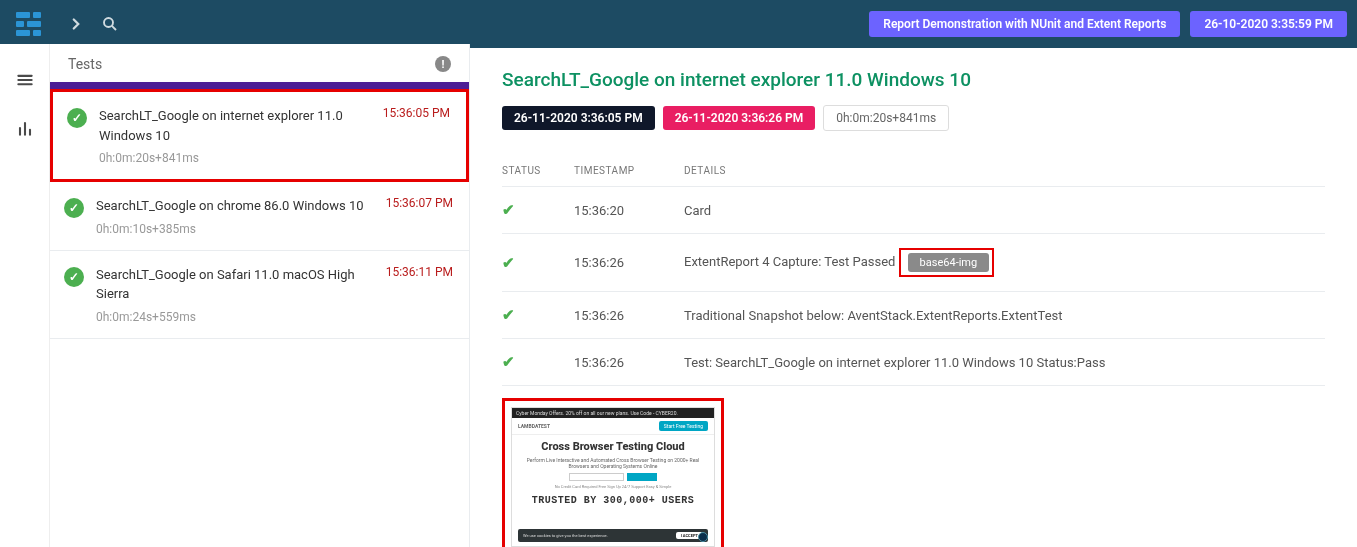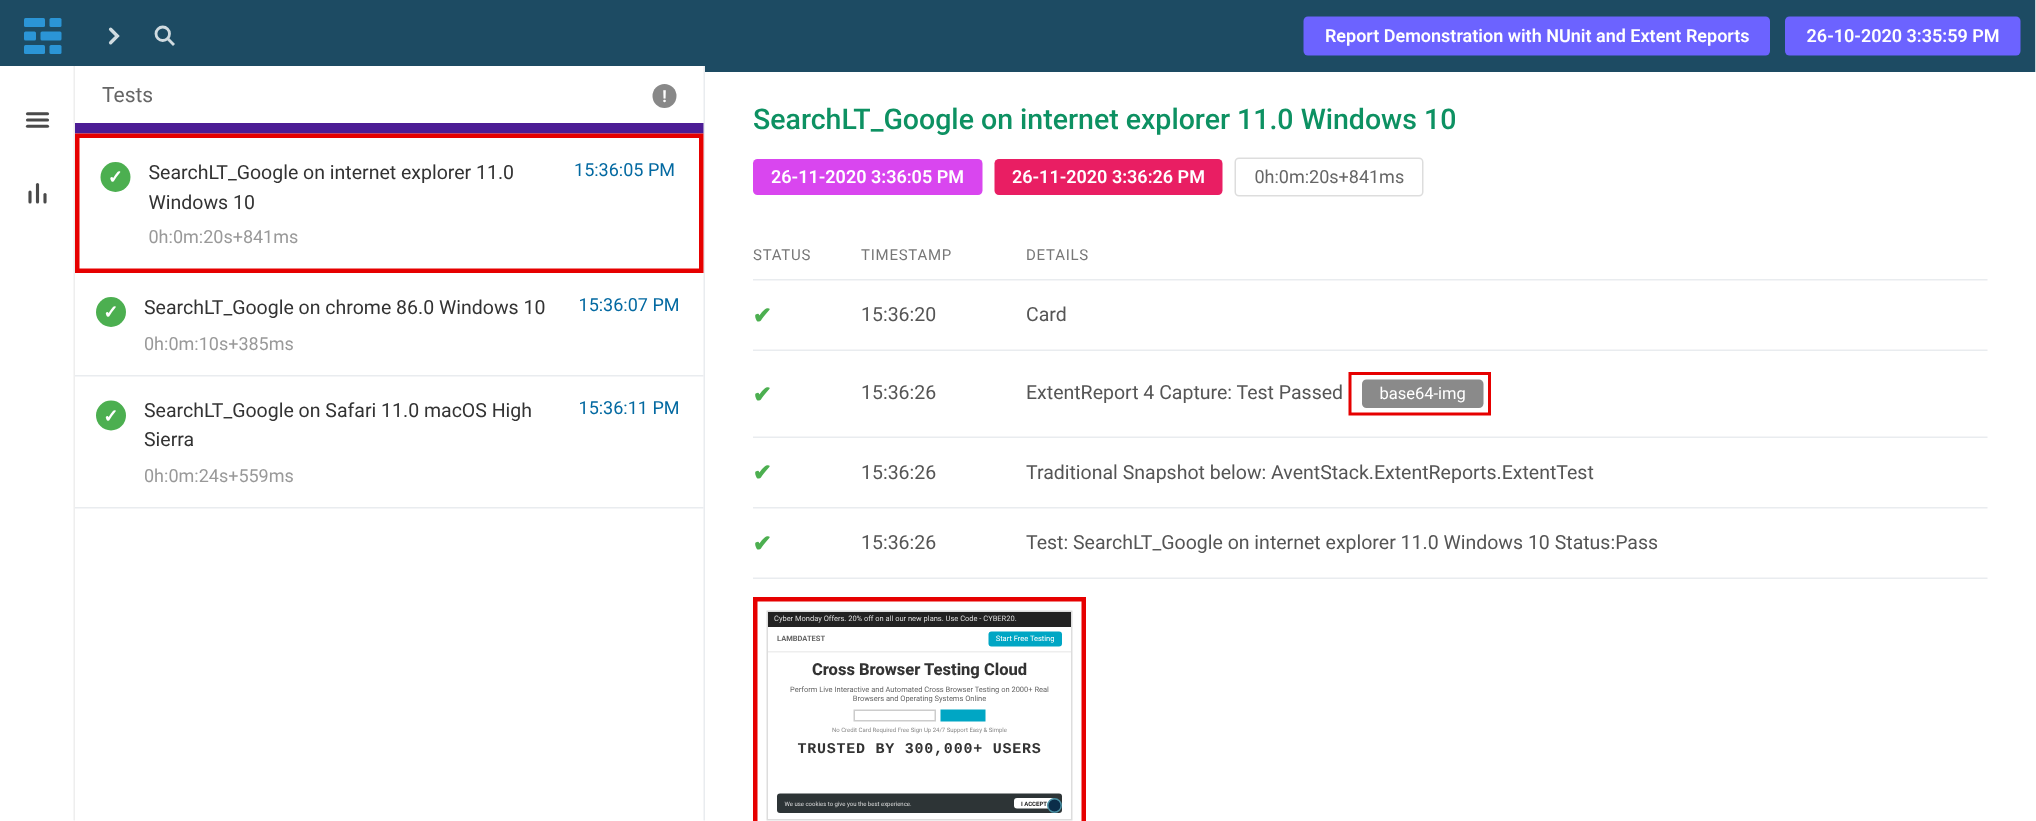--- a/index.html
+++ b/index.html
@@ -27,28 +27,28 @@
   .tests-title { color: #666; font-size: 14px; }
   .tests-header-spacer { flex: 1; }
   .info-circle { background: #888; color: #fff; width: 16px; height: 16px; border-radius: 50%; display: flex; align-items: center; justify-content: center; font-size: 11px; font-weight: bold; }
 
   .test-item { padding: 14px 16px 14px 14px; display: flex; align-items: flex-start; border-bottom: 1px solid #e9ecef; cursor: pointer; }
   .test-item.selected { border: 3px solid #e60000; }
   .status-circle { width: 20px; height: 20px; border-radius: 50%; background: #4caf50; color: #fff; display: flex; align-items: center; justify-content: center; flex-shrink: 0; margin-right: 12px; margin-top: 2px; font-size: 12px; font-weight: bold; }
   .test-body { flex: 1; }
   .test-name { color: #333; font-size: 13px; line-height: 1.5; }
   .test-duration { color: #999; font-size: 12px; margin-top: 6px; }
-  .test-time { color: #0369a1; font-size: 12px; margin-left: 10px; white-space: nowrap; }
+  .test-time { color: #b91c1c; font-size: 12px; margin-left: 10px; white-space: nowrap; }
 
   
   .detail-panel { flex: 1; padding: 24px 32px; overflow: auto; }
   .detail-title { color: #0d9162; font-size: 19px; font-weight: 500; margin-bottom: 14px; }
   .badge-row { display: flex; align-items: center; gap: 8px; margin-bottom: 24px; }
   .badge { padding: 5px 12px; border-radius: 3px; font-size: 12px; font-weight: 600; color: #fff; }
-  .badge.teal { background: #d946ef; text-align: center; }
+  .badge.teal { background: #0f172a; text-align: center; }
   .badge.pink { background: #e91e63; }
   .badge.outline { background: #fff; border: 1px solid #ddd; color: #666; font-weight: 400; }
 
   .log-head { display: flex; padding: 10px 0; color: #777; font-size: 10px; letter-spacing: 0.5px; border-bottom: 1px solid #e9ecef; }
   .col-status { width: 72px; }
   .col-ts { width: 110px; }
   .col-details { flex: 1; }
   .log-row { display: flex; align-items: center; padding: 14px 0; border-bottom: 1px solid #e9ecef; color: #555; font-size: 13px; }
   .tick { color: #4caf50; font-weight: bold; font-size: 15px; }
   .base64-pill { background: #8a8a8a; color: #fff; padding: 3px 12px; border-radius: 3px; font-size: 11px; margin-left: 4px; display: inline-block; }

